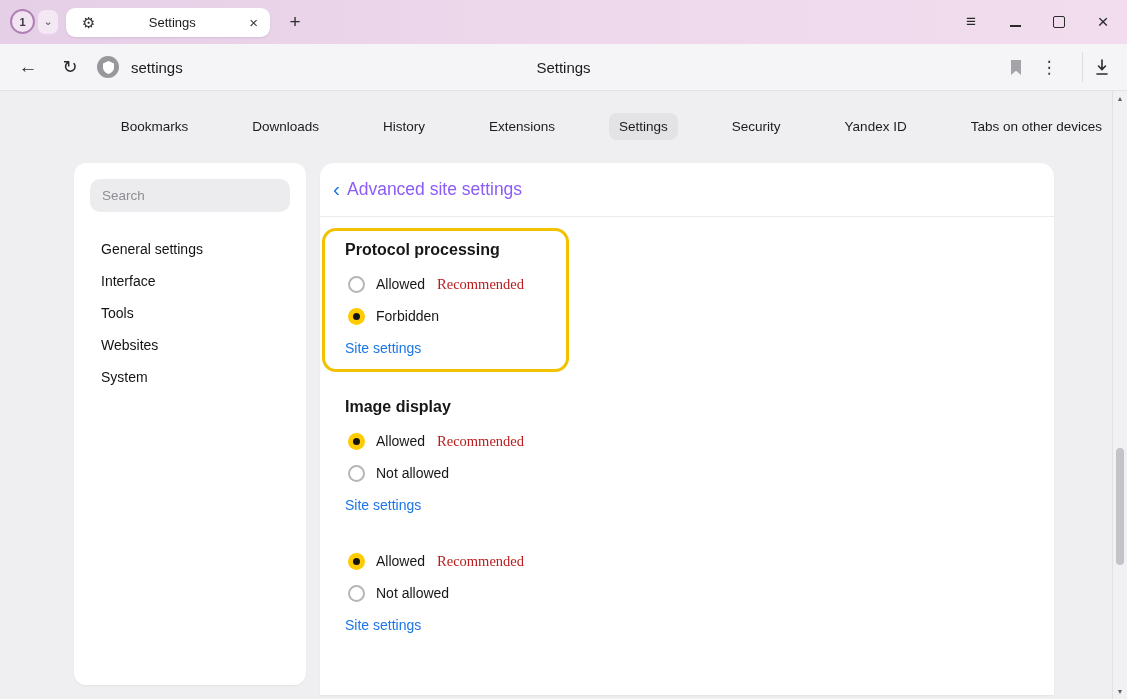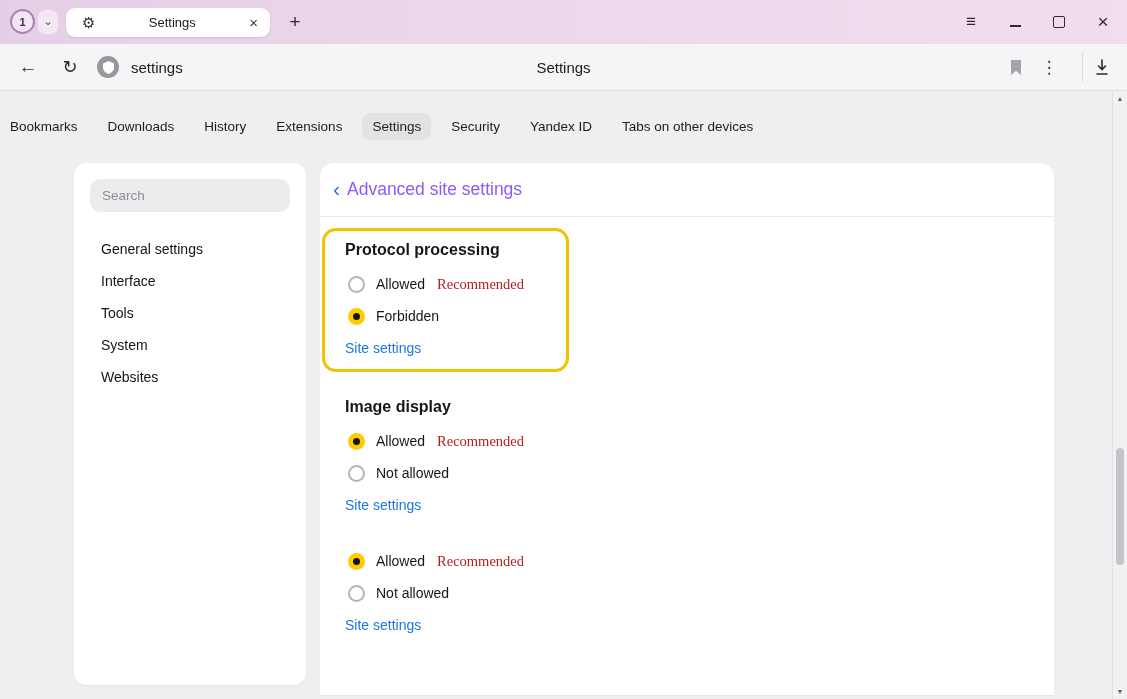--- a/index.html
+++ b/index.html
@@ -49,21 +49,21 @@
   .site-badge{width:22px;height:22px;border-radius:50%;background:#97979c;display:flex;align-items:center;justify-content:center;}
   .url-text{margin-left:12px;font-size:15px;color:#1c1c1e;}
   .tb-title{position:absolute;left:0;right:0;top:0;height:46px;display:flex;align-items:center;justify-content:center;
     font-size:15px;color:#1c1c1e;pointer-events:none;}
   .tb-bookmark{position:absolute;right:104px;top:15px;}
   .tb-more{position:absolute;right:68px;top:0;height:46px;width:20px;display:flex;align-items:center;justify-content:center;font-size:17px;color:#3a3a3a;}
   .tb-divider{position:absolute;right:44px;top:8px;height:30px;width:1px;background:#dddde0;}
   .tb-download{position:absolute;right:17px;top:15px;}
   
   .content{position:absolute;top:91px;left:0;right:15px;bottom:0;background:#efeff1;}
-  .nav-row{display:flex;justify-content:flex-start;align-items:center;gap:10px;padding-top:22px;}
+  .nav-row{display:flex;justify-content:flex-end;align-items:center;gap:44px;padding-top:22px;}
   .nav-item{font-size:13.5px;color:#1c1c1e;padding:6px 10px;border-radius:8px;white-space:nowrap;}
   .nav-item.active{background:#e3e3e6;}
   .cards{display:flex;align-items:flex-start;margin:23px 0 0 74px;gap:14px;}
   .sidebar-card{
     width:232px;height:522px;background:#fff;border-radius:12px;box-sizing:border-box;
     padding:16px 0 0 16px;box-shadow:0 1px 2px rgba(0,0,0,.05);
   }
   .search-input{
     width:200px;height:33px;background:#ececee;border:none;border-radius:10px;
     padding:0 12px;font-size:13.5px;color:#333;box-sizing:border-box;outline:none;
@@ -175,22 +175,22 @@
     </div>
 
     <div class="cards">
 
       <div class="sidebar-card">
         <input class="search-input" type="text" placeholder="Search" style="">
         <div class="side-list">
           <div class="side-item">General settings</div>
           <div class="side-item">Interface</div>
           <div class="side-item">Tools</div>
+          <div class="side-item">Websites</div>
           <div class="side-item">System</div>
-          <div class="side-item">Websites</div>
         </div>
       </div>
 
       <div class="main-card">
         <div class="main-header">
           <span class="hdr-chevron">‹</span>
           <span class="hdr-title">Advanced site settings</span>
         </div>
         <div class="main-body">
 

